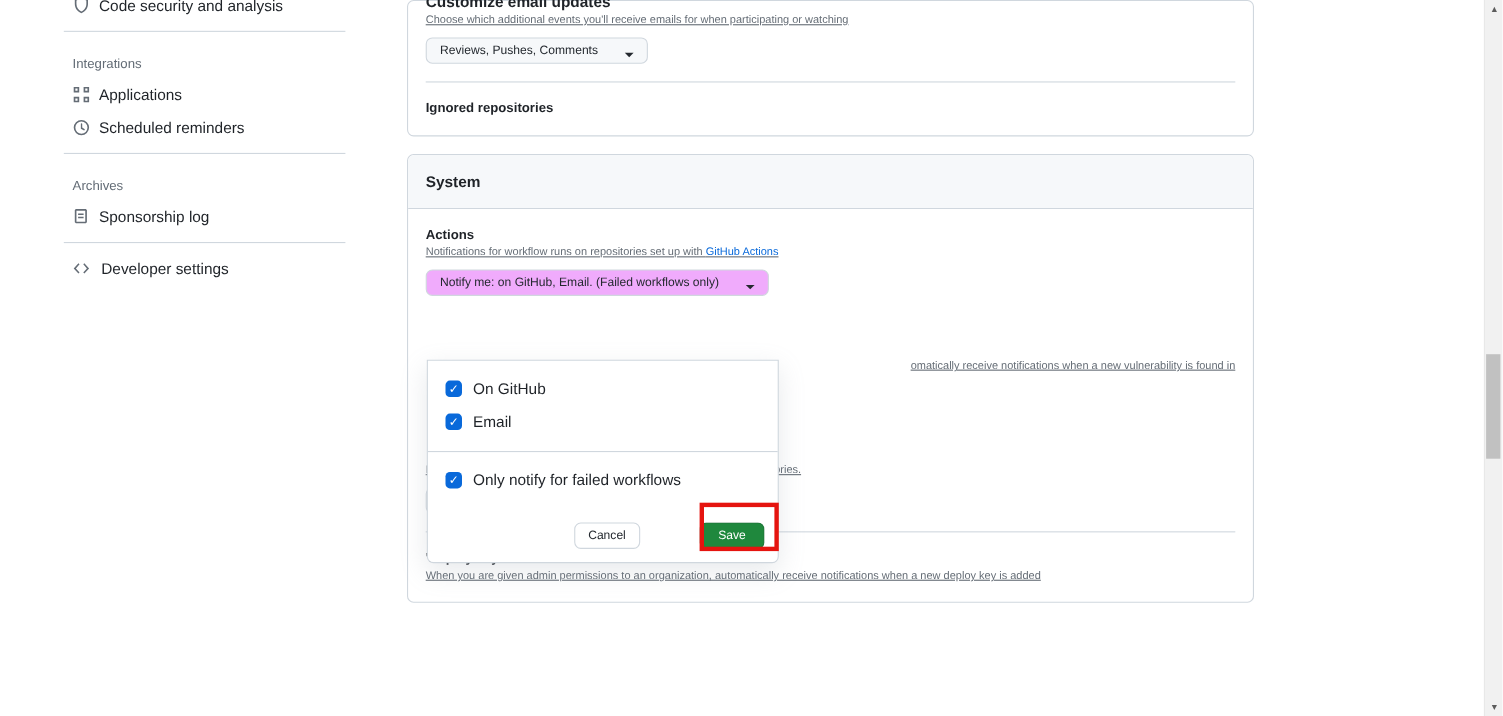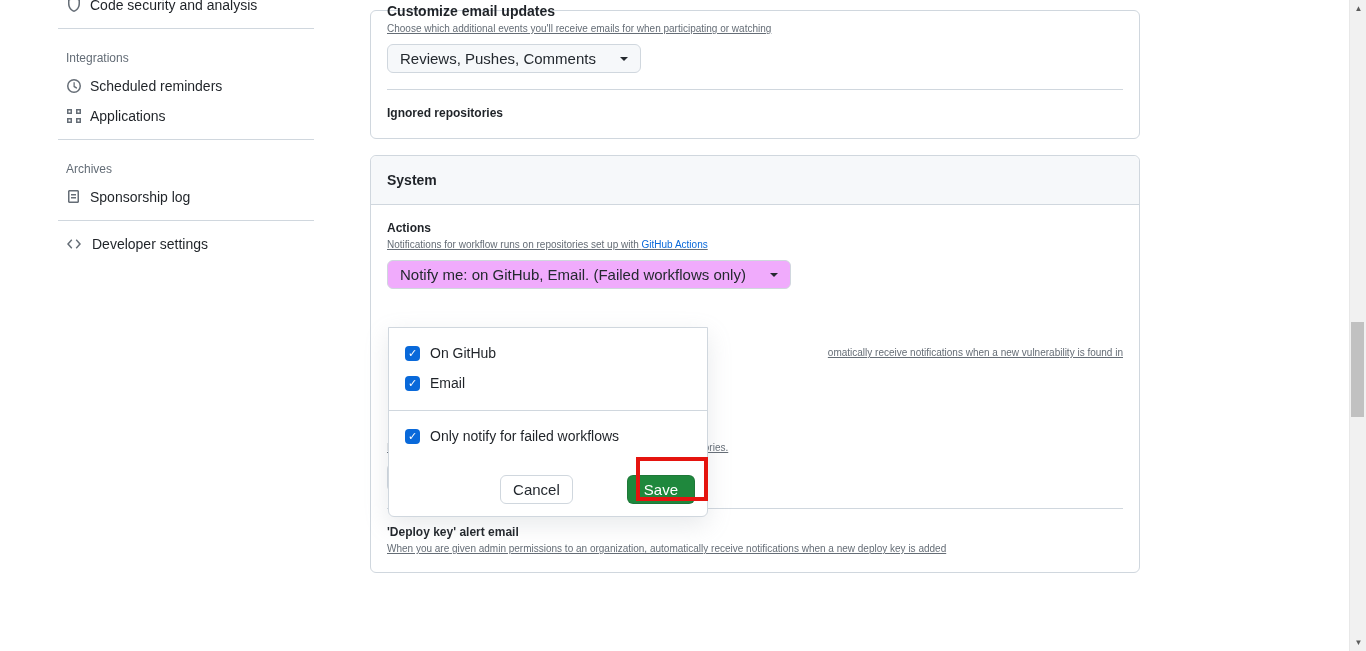--- a/index.html
+++ b/index.html
@@ -54,21 +54,20 @@
     }
     .main {
       flex: 1;
       padding-right: 226px;
       padding-left: 40px;
     }
     .card {
       border: 1px solid #d0d7de;
       border-radius: 6px;
       margin-bottom: 16px;
-      margin-top: 10px;
     }
     .section {
       padding: 16px;
     }
     .card-header {
       padding: 16px;
       background: #f6f8fa;
       border-bottom: 1px solid #d0d7de;
       border-radius: 6px 6px 0 0;
       font-weight: 600;
@@ -80,24 +79,24 @@
     }
     .desc {
       color: #656d76;
       font-size: 10px;
       margin-bottom: 8px;
       line-height: 1.5;
       text-decoration: underline;
     }
     .btn {
       display: inline-flex;
-      align-items: center;
+      align-items: flex-end;
       gap: 24px;
       padding: 5px 12px;
-      font-size: 15px;
+      font-size: 11px;
       font-weight: 500;
       border: 1px solid #d0d7de;
       border-radius: 6px;
       background: #f6f8fa;
       cursor: pointer;
       color: #24292f;
     }
     .btn .caret {
       width: 0; height: 0;
       border-left: 4px solid transparent;
@@ -217,32 +216,32 @@
           </svg>
       </span>
       <span>Code security and analysis</span>
     </div>
 
     <hr class="sb-divider">
     <div class="sb-group-label">Integrations</div>
     <div class="sb-item">
       <span class="sb-icon">
         <svg width="16" height="16" viewBox="0 0 16 16">
+            <path d="M1 1h5v5H1V1zm1.5 1.5v2h2v-2h-2zM10 1h5v5h-5V1zm1.5 1.5v2h2v-2h-2zM1 10h5v5H1v-5zm1.5 1.5v2h2v-2h-2zM10 10h5v5h-5v-5zm1.5 1.5v2h2v-2h-2z"></path>
+          </svg>
+      </span>
+      <span>Applications</span>
+    </div>
+    <div class="sb-item">
+      <span class="sb-icon">
+        <svg width="16" height="16" viewBox="0 0 16 16">
             <path d="M8 1a7 7 0 100 14A7 7 0 008 1zm0 1.5a5.5 5.5 0 110 11 5.5 5.5 0 010-11zM8 4a.75.75 0 01.75.75V8l2 1.2a.75.75 0 01-.76 1.3L7.5 9V4.75A.75.75 0 018 4z"></path>
           </svg>
       </span>
       <span>Scheduled reminders</span>
-    </div>
-    <div class="sb-item">
-      <span class="sb-icon">
-        <svg width="16" height="16" viewBox="0 0 16 16">
-            <path d="M1 1h5v5H1V1zm1.5 1.5v2h2v-2h-2zM10 1h5v5h-5V1zm1.5 1.5v2h2v-2h-2zM1 10h5v5H1v-5zm1.5 1.5v2h2v-2h-2zM10 10h5v5h-5v-5zm1.5 1.5v2h2v-2h-2z"></path>
-          </svg>
-      </span>
-      <span>Applications</span>
     </div>
 
     <hr class="sb-divider">
     <div class="sb-group-label">Archives</div>
     <div class="sb-item">
       <span class="sb-icon">
         <svg width="16" height="16" viewBox="0 0 16 16">
             <path d="M3 1h9l1 1v11l-1 1H3l-1-1V2l1-1zm.5 1.5v10h8v-10h-8zM5 5h5v1.5H5V5zm0 3h5v1.5H5V8z"></path>
           </svg>
       </span>

